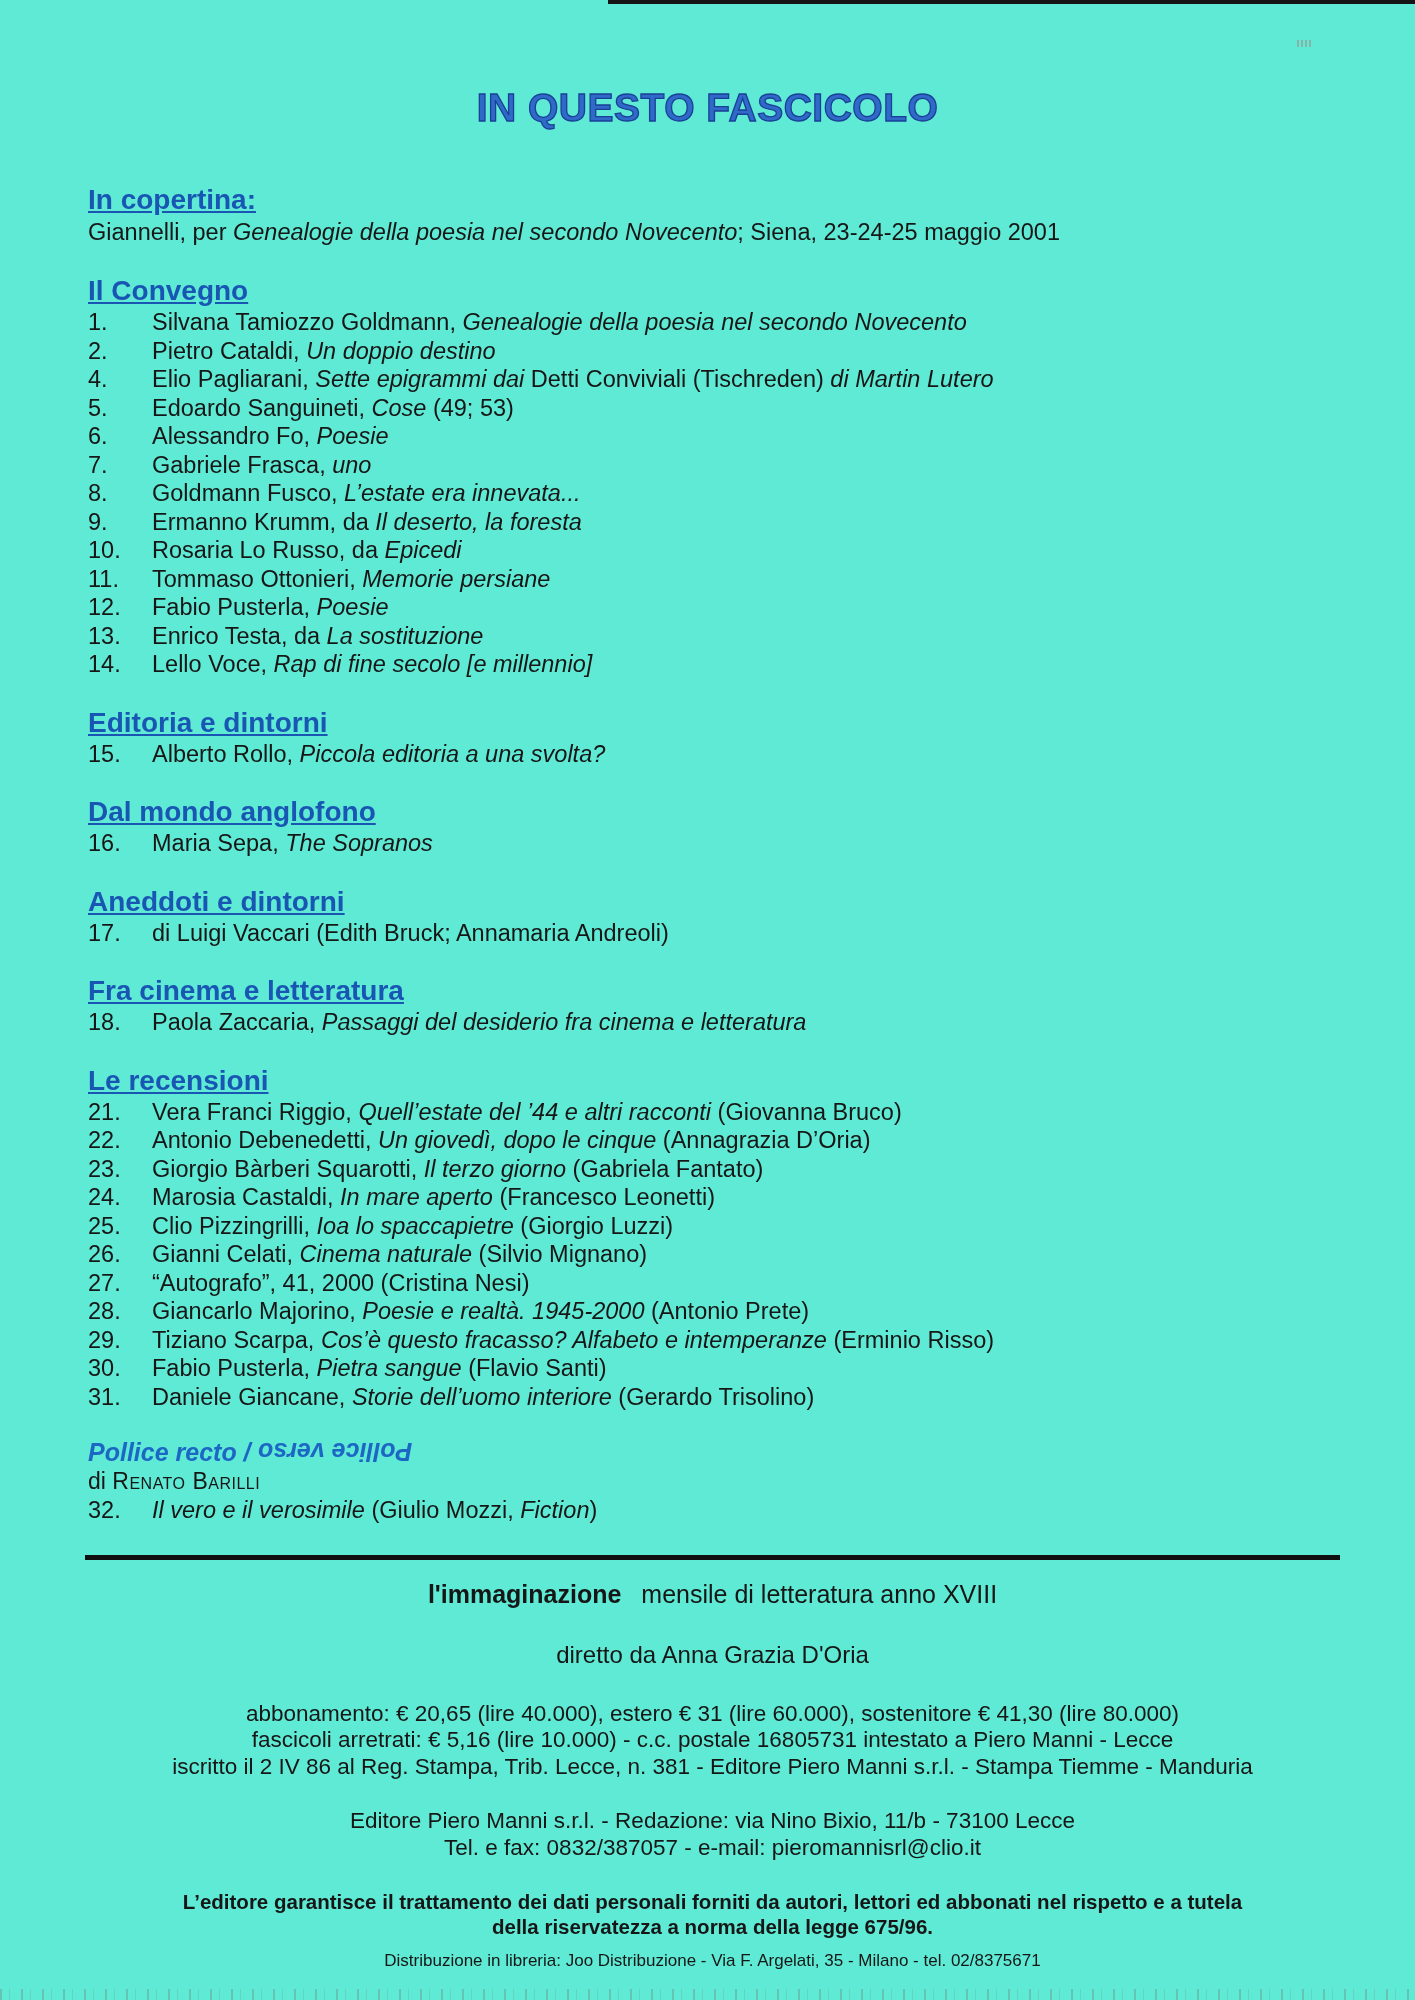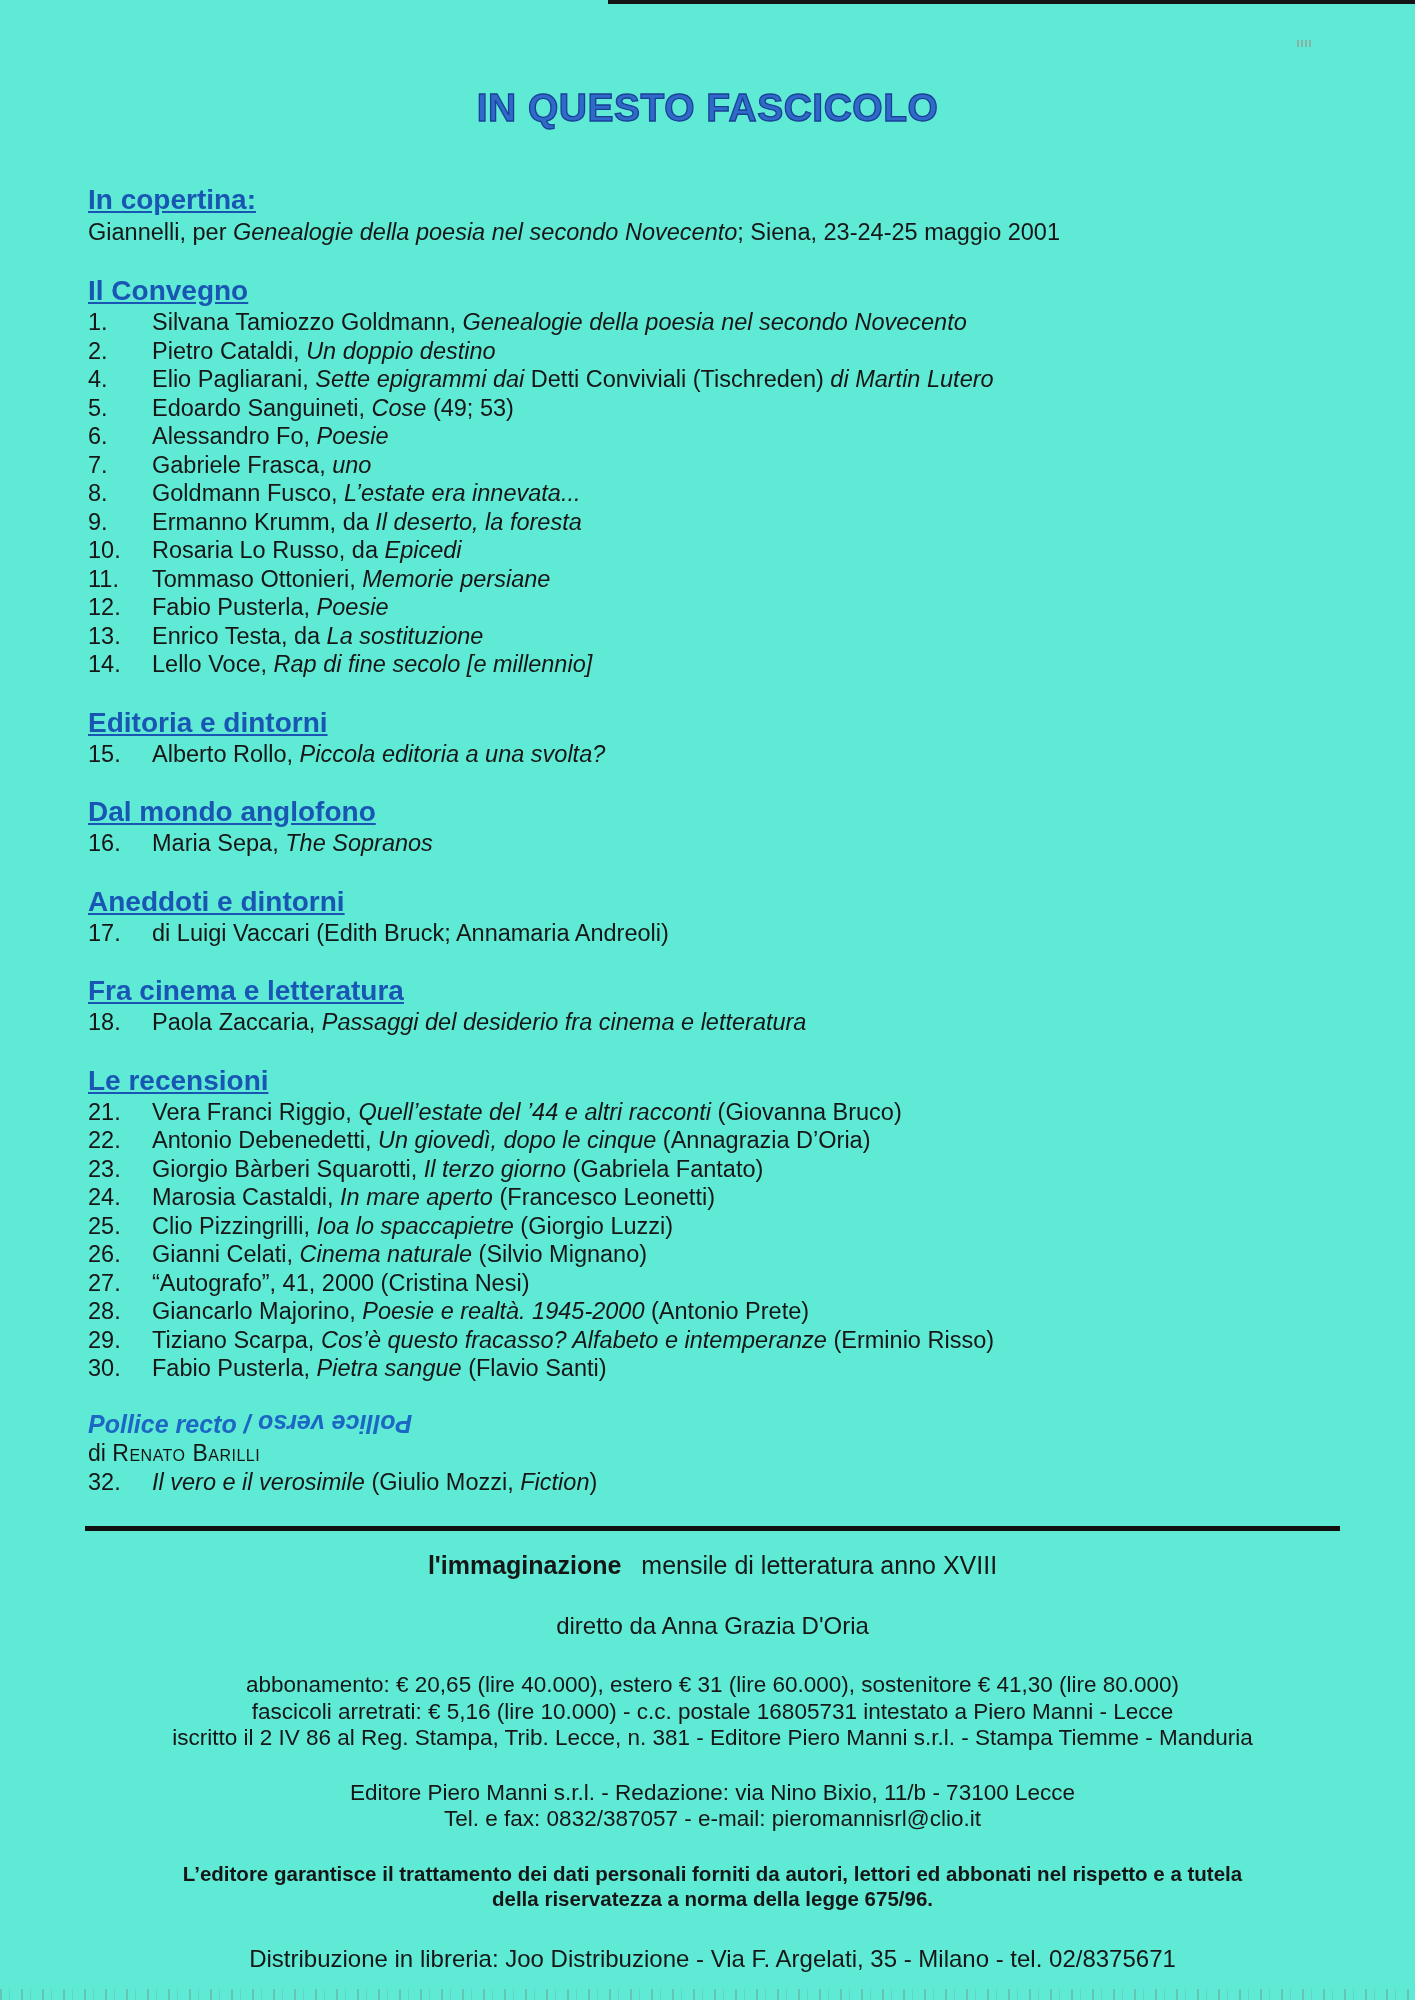--- a/index.html
+++ b/index.html
@@ -42,21 +42,21 @@
     margin:30px 75px 0 85px;
     border-top:5px solid #101010;border-bottom:5px solid #101010;
     text-align:center;padding:16px 0 30px;
   }
   .colo-name-line{font-size:25px;margin-top:4px;}
   .colo-name{font-weight:bold;margin-right:20px;}
   .colo-director{font-size:24px;margin-top:32px;}
   .colo-sub{font-size:22.5px;line-height:26.5px;margin-top:32px;}
   .colo-pub{font-size:22.5px;line-height:26.5px;margin-top:28px;}
   .colo-privacy{font-size:20.5px;line-height:25px;margin-top:28px;font-weight:bold;}
-  .colo-dist{font-size:24px;margin-top:34px;}
+  .colo-dist{font-size:17px;margin-top:12px;}
   .bottom-speckle{
     position:absolute;bottom:0;left:0;right:0;height:11px;opacity:.55;
     background:repeating-linear-gradient(90deg,
       rgba(110,110,100,.55) 0 2px,transparent 2px 9px,
       rgba(110,110,100,.3) 9px 10px,transparent 10px 21px);
   }
 </style>
 </head>
 <body>
 
@@ -190,20 +190,24 @@
             <span class="txt"><span>Giancarlo Majorino, </span><span class="it">Poesie e realtà. 1945-2000</span><span> (Antonio Prete)</span></span>
           </div>
           <div class="item">
             <span class="num">29.</span>
             <span class="txt"><span>Tiziano Scarpa, </span><span class="it">Cos’è questo fracasso? Alfabeto e intemperanze</span><span> (Erminio Risso)</span></span>
           </div>
           <div class="item">
             <span class="num">30.</span>
             <span class="txt"><span>Fabio Pusterla, </span><span class="it">Pietra sangue</span><span> (Flavio Santi)</span></span>
           </div>
+          <div class="item">
+            <span class="num">31.</span>
+            <span class="txt"><span>Daniele Giancane, </span><span class="it">Storie dell’uomo interiore</span><span> (Gerardo Trisolino)</span></span>
+          </div>
         </div>
       </div>
 
     <div class="pollice-heading">
       <span>Pollice recto / </span><span class="flip">Pollice verso</span>
     </div>
     <div class="byline">
       <span>di </span><span class="smallcaps">Renato Barilli</span>
     </div>
     <div class="item">

